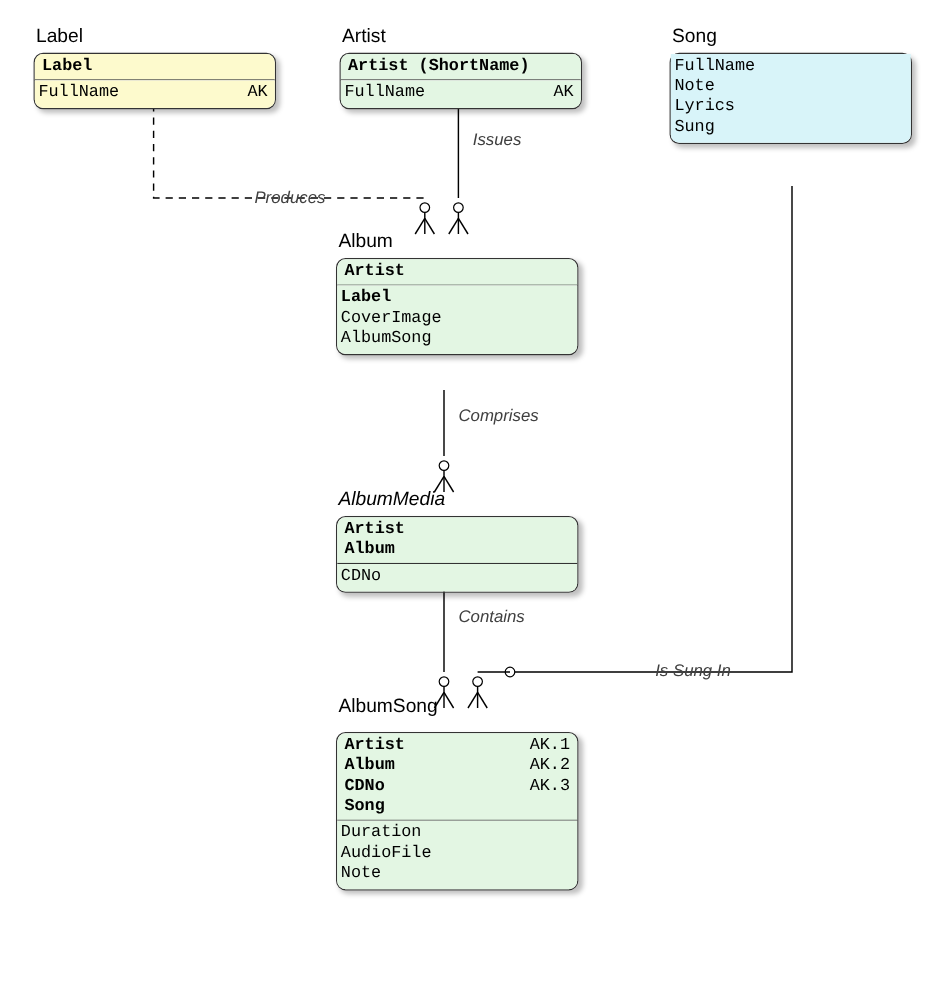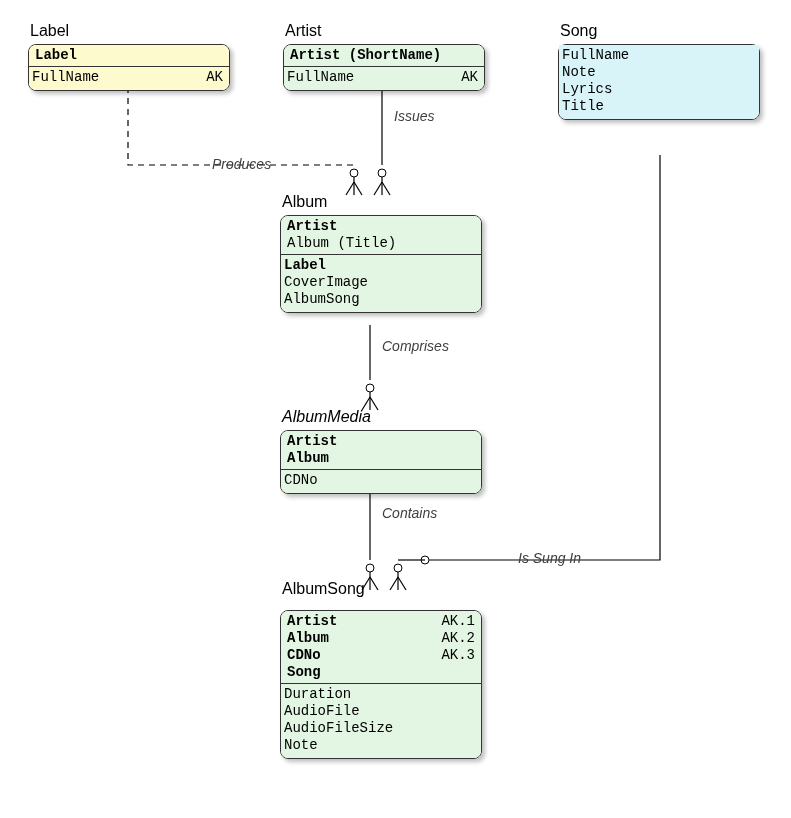--- a/index.html
+++ b/index.html
@@ -154,34 +154,31 @@
     <div class="row">
         <span>FullName</span>
       </div>
     <div class="row">
         <span>Note</span>
       </div>
     <div class="row">
         <span>Lyrics</span>
       </div>
     <div class="row">
-        <span>Title</span>
+        <span>Sung</span>
       </div>
   </div>
 </div>
 
 <div class="entity-title" style="left:282px; top:193px;">Album</div>
 <div class="entity" style="left:280px; top:215px; width:200px;">
   <div class="header green">
     <div class="row">
         <span class="bold">Artist</span>
       </div>
-    <div class="row">
-        <span>Album (Title)</span>
-      </div>
   </div>
   <div class="body green">
     <div class="row">
         <span class="bold">Label</span>
       </div>
     <div class="row">
         <span>CoverImage</span>
       </div>
     <div class="row">
         <span>AlbumSong</span>
@@ -225,27 +222,24 @@
         <span class="bold">Song</span>
         <span class="ak"></span>
       </div>
   </div>
   <div class="body green">
     <div class="row">
         <span>Duration</span>
       </div>
     <div class="row">
         <span>AudioFile</span>
-      </div>
-    <div class="row">
-        <span>AudioFileSize</span>
       </div>
     <div class="row">
         <span>Note</span>
       </div>
   </div>
 </div>
 
 <div class="rel-label" style="left:212px; top:156px;">Produces</div>
 <div class="rel-label" style="left:394px; top:108px;">Issues</div>
 <div class="rel-label" style="left:382px; top:338px;">Comprises</div>
 <div class="rel-label" style="left:382px; top:505px;">Contains</div>
-<div class="rel-label" style="left:518px; top:550px;text-align:center;">Is Sung In</div>
+<div class="rel-label" style="left:546px; top:550px;text-align:center;">Is Sung In</div>
 
 </body></html>

